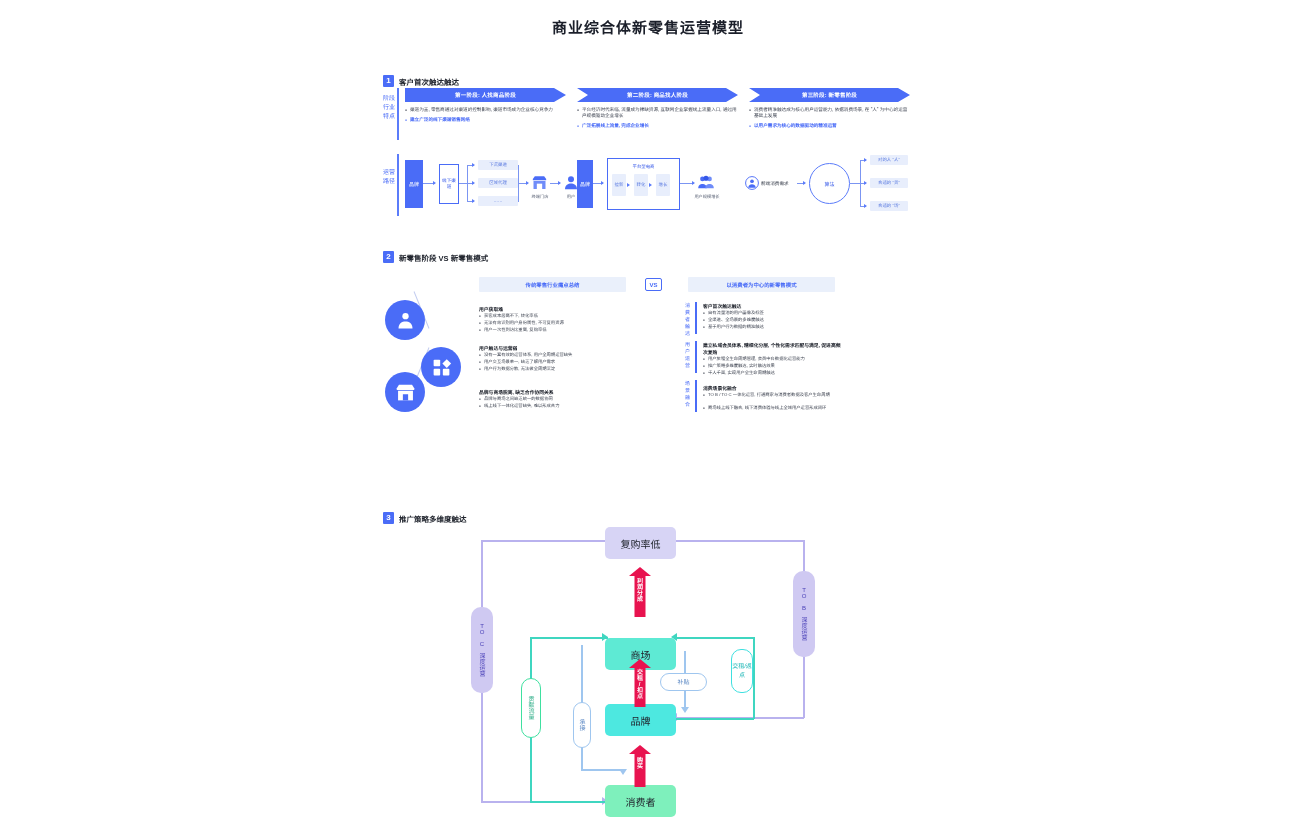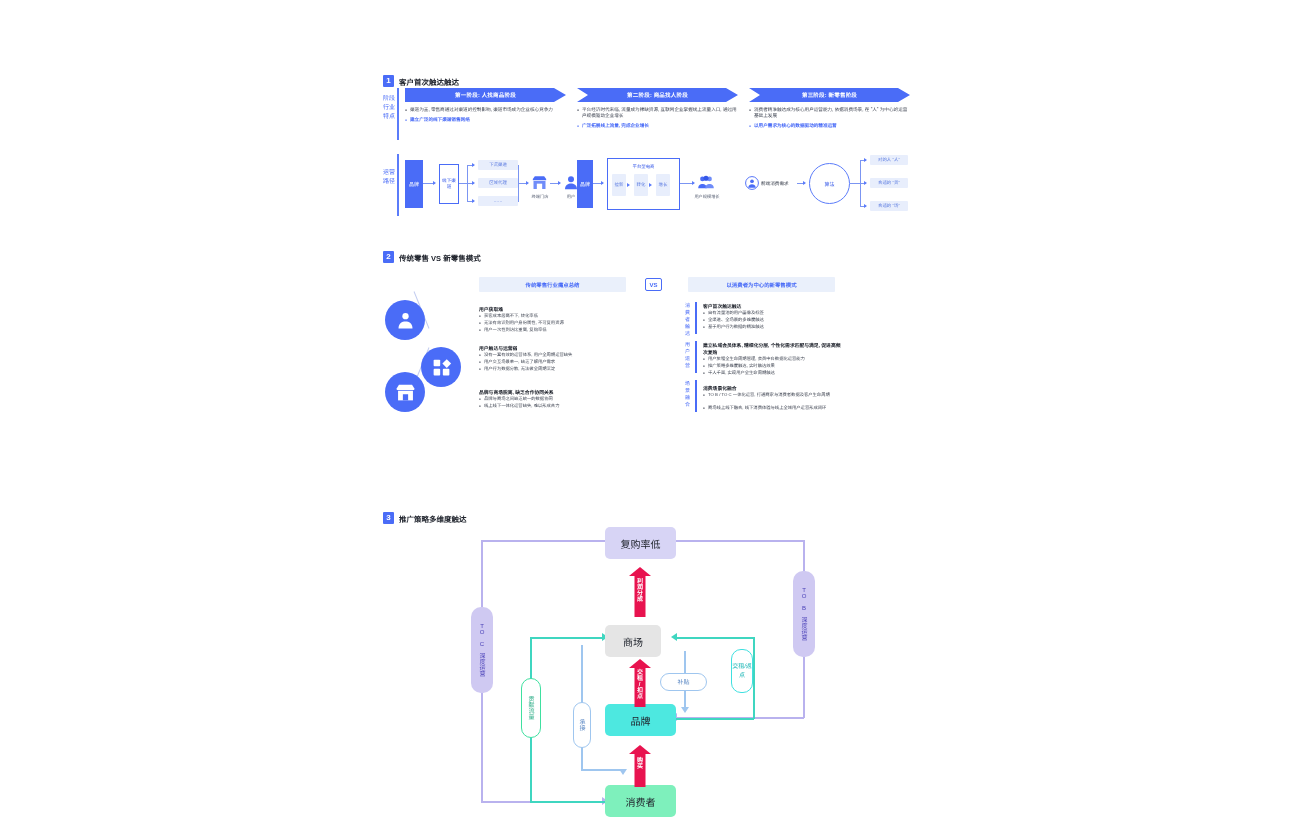--- a/index.html
+++ b/index.html
@@ -158,20 +158,21 @@
     font-size: 6px; color: #fff; font-weight: bold; letter-spacing: 0;
     white-space: nowrap;
   }
   .arrowhead { position: absolute; width: 0; height: 0; }
 </style>
 </head>
 <body>
 
 <div class="page">
 
+  <div class="page-title">商业综合体新零售运营模型</div>
 
   <div class="sec-head" style="left:383px; top:75px;">
     <div class="sec-num">1</div>
     <div class="sec-title">客户首次触达触达</div>
   </div>
 
   <div id="sec1">
 
     <div class="s1-vbar" style="left:14px; top:0px; height:52px;"></div>
     <div class="s1-rowlabel" style="left:-2px; top:6px;">阶段行业特点</div>
@@ -299,21 +300,21 @@
       <div class="fchip" style="left:487px; top:24px; width:38px; height:10px;">合适的 "货"</div>
 
       <div class="fline" style="left:478px; top:52px; width:5px; height:1px;"></div>
       <div class="farrow" style="left:481px; top:50px;"></div>
       <div class="fchip" style="left:487px; top:47px; width:38px; height:10px;">合适的 "场"</div>
     </div>
   </div>
 
   <div class="sec-head" style="left:383px; top:251px;">
     <div class="sec-num">2</div>
-    <div class="sec-title">传统零售 VS 新零售模式</div>
+    <div class="sec-title">新零售阶段 VS 新零售模式</div>
   </div>
 
   <div id="sec2">
 
     <div class="cmp-head" style="left:96px; top:25px; width:147px;">传统零售行业痛点总结</div>
     <div class="vs-badge" style="left:262px; top:26px;">VS</div>
     <div class="cmp-head" style="left:305px; top:25px; width:147px;">以消费者为中心的新零售模式</div>
 
     <div class="connector" style="left:38px; top:38px; height:40px; transform:rotate(-22deg);"></div>
     <div class="connector" style="left:38px; top:94px; height:40px; transform:rotate(22deg);"></div>
@@ -405,21 +406,21 @@
 
     <div class="l3" style="left:198px; top:132px; width:1.5px; height:64px; background:#9fc6ef;"></div>
     <div class="l3" style="left:198px; top:195px; width:1.5px; height:62px; background:#9fc6ef;"></div>
     <div class="l3" style="left:198px; top:256px; width:42px; height:1.5px; background:#9fc6ef;"></div>
     <div class="arrowhead" style="left:236px; top:256px; border-top:6px solid #9fc6ef; border-left:4px solid transparent; border-right:4px solid transparent;"></div>
 
     <div class="l3" style="left:301px; top:138px; width:1.5px; height:58px; background:#9fc6ef;"></div>
     <div class="arrowhead" style="left:298px; top:194px; border-top:6px solid #9fc6ef; border-left:4px solid transparent; border-right:4px solid transparent;"></div>
 
     <div class="n3" style="left:222px; top:14px; width:71px; height:32px; background:#d7d4f5;">复购率低</div>
-    <div class="n3" style="left:222px; top:112px; width:56px; height:32px; background:#e5e5e5;">商场</div>
+    <div class="n3" style="left:222px; top:125px; width:71px; height:32px; background:#5eead4;">商场</div>
     <div class="n3" style="left:222px; top:191px; width:71px; height:32px; background:#4de8e0;">品牌</div>
     <div class="n3" style="left:222px; top:272px; width:71px; height:32px; background:#7ef0bc;">消费者</div>
 
     <div class="uparrow" style="left:244px; top:54px; width:26px; height:50px;">
       <div class="head"></div>
       <div class="shaft" style="top:9px; width:11px; height:41px;"></div>
       <div class="txt" style="top:11px;">利润分成</div>
     </div>
 
     <div class="uparrow" style="left:244px; top:146px; width:26px; height:48px;">

